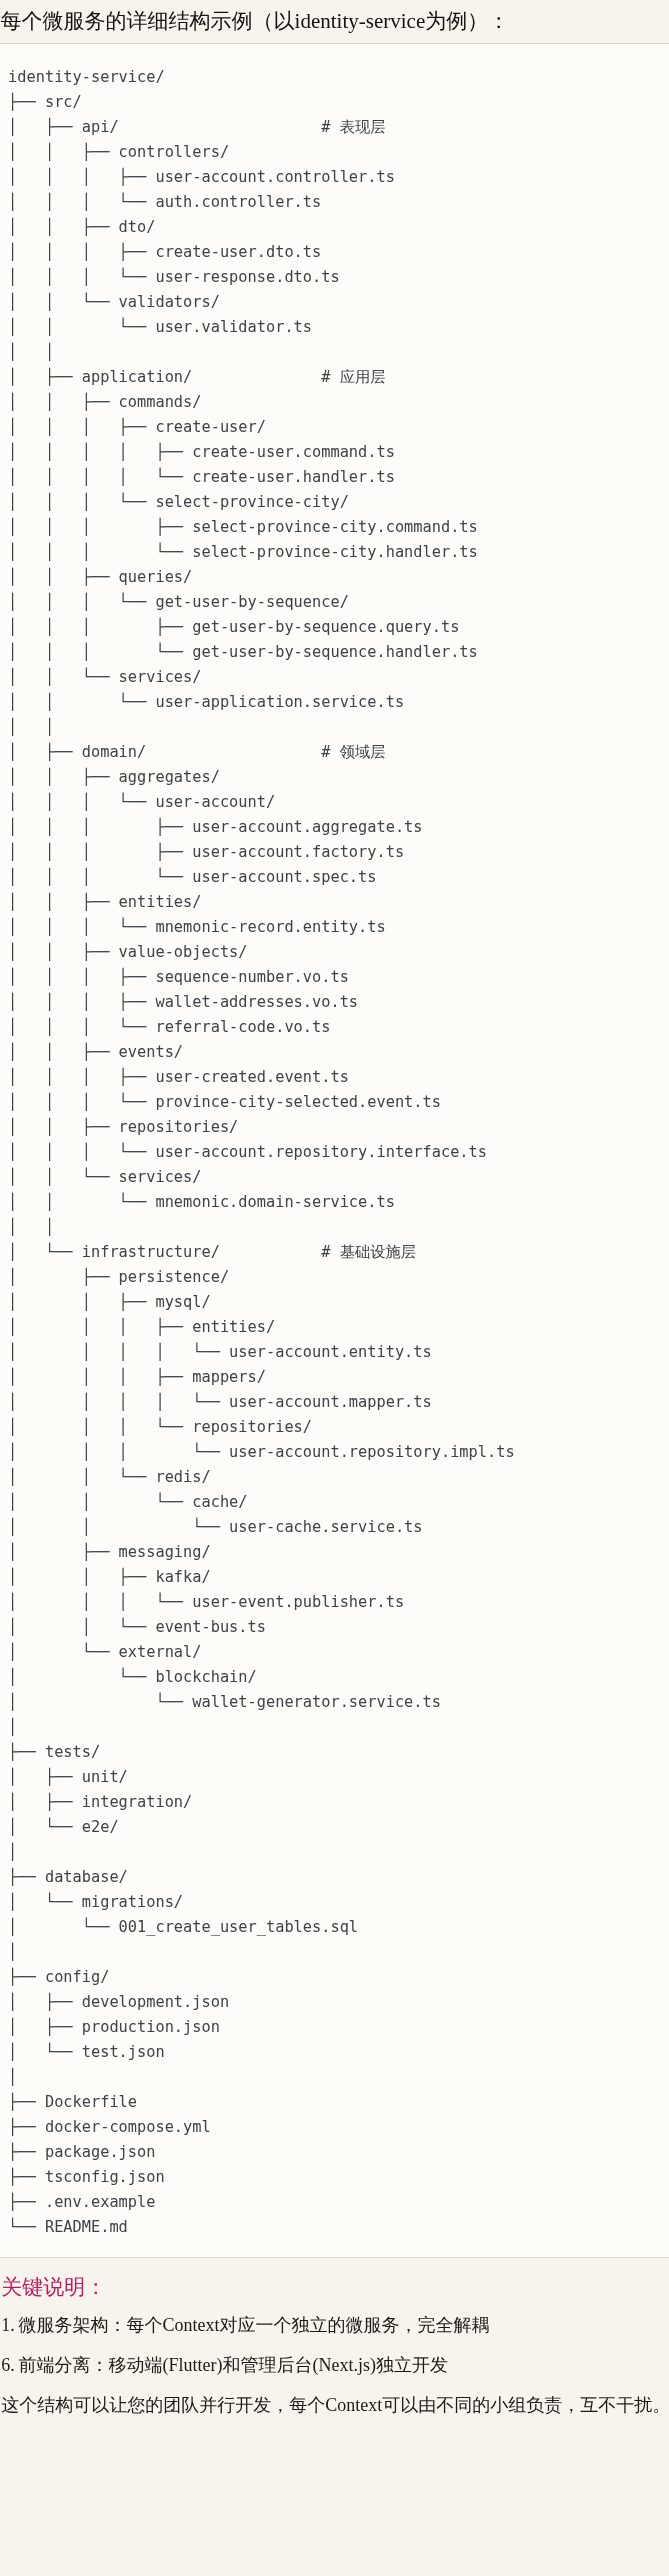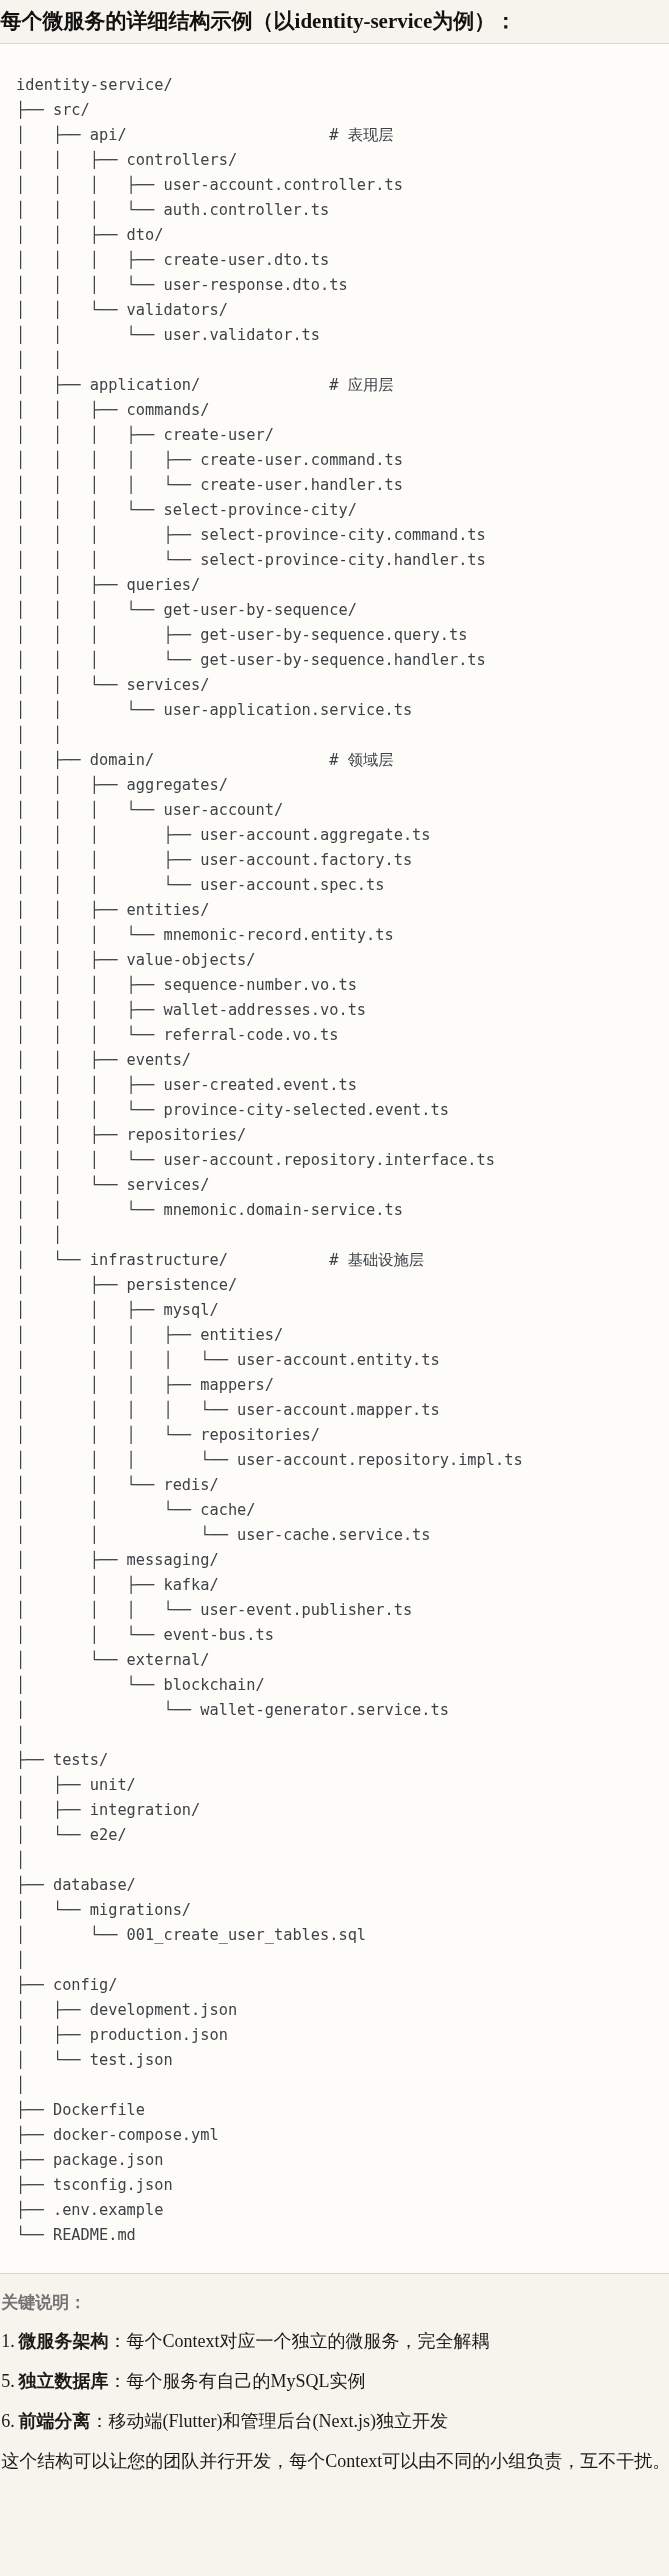--- a/index.html
+++ b/index.html
@@ -9,56 +9,56 @@
     color: #1a1a17;
     font-family: "Liberation Serif", serif;
   }
   .page { width: 669px; overflow: hidden; }
 
   .doc-title {
     margin: 8.1px 0 0 0;
     padding: 0 6.3px 8.1px 0.6px;
     font-size: 21px;
     line-height: 27px;
-    font-weight: bold;
+    font-weight: normal;
     color: #111110;
   }
 
   .code-block {
     background: #fdfcf9;
     border-top: 1.3px solid #dad7d0;
     border-bottom: 1.3px solid #dad7d0;
     padding: 21px 10px 17px 8.1px;
   }
   .code-block pre {
-    margin: 8px;
+    margin: 0;
     font-family: "DejaVu Sans Mono", monospace;
     font-size: 15.3px;
     line-height: 25px;
     color: #3d4247;
     white-space: pre;
   }
 
   .notes { padding: 0 6.3px 0 1.3px; }
   .notes-heading {
     margin: 16.3px 0 0 0;
-    font-size: 17px;
+    font-size: 21px;
     line-height: 26px;
-    font-weight: bold;
-    color: #737373;
+    font-weight: normal;
+    color: #be185d;
   }
   .note-list { margin-top: 12.5px; }
   .note-item {
     font-size: 18px;
     line-height: 25px;
     margin-bottom: 15px;
     white-space: nowrap;
   }
   .note-num { display: inline-block; margin-right: 3.8px; }
-  .note-term { font-weight: bold; }
+  .note-term { font-weight: normal; }
   .notes-footer {
     margin: 12.5px 0 0 0;
     font-size: 18px;
     line-height: 25px;
     white-space: nowrap;
   }
 </style>
 </head>
 <body>
 
@@ -157,23 +157,20 @@
   </div>
 
   <div class="notes">
     <h2 class="notes-heading">关键说明：</h2>
 
     <div class="note-list">
       <div class="note-item">
         <span class="note-num">1.</span><span class="note-term">微服务架构</span><span class="note-desc">：每个Context对应一个独立的微服务，完全解耦</span>
       </div>
       <div class="note-item">
-        <span class="note-num">5.</span><span class="note-term">独立数据库</span><span class="note-desc">：每个服务有自己的MySQL实例</span>
-      </div>
-      <div class="note-item">
         <span class="note-num">6.</span><span class="note-term">前端分离</span><span class="note-desc">：移动端(Flutter)和管理后台(Next.js)独立开发</span>
       </div>
     </div>
 
     <p class="notes-footer">这个结构可以让您的团队并行开发，每个Context可以由不同的小组负责，互不干扰。</p>
   </div>
 
 </div>
 
 

